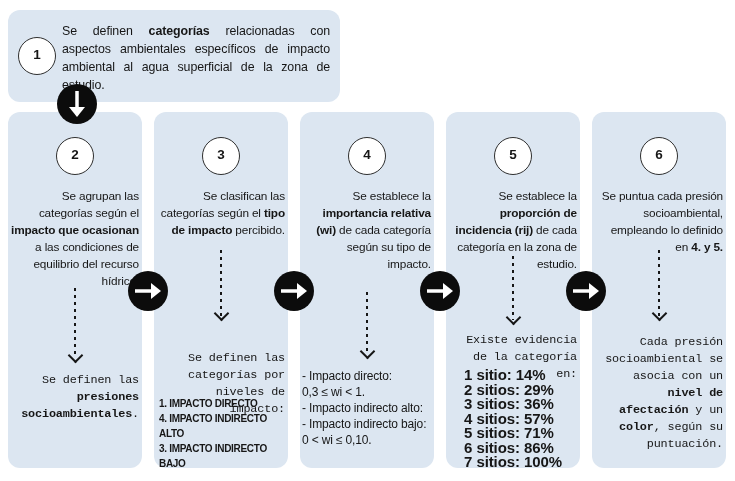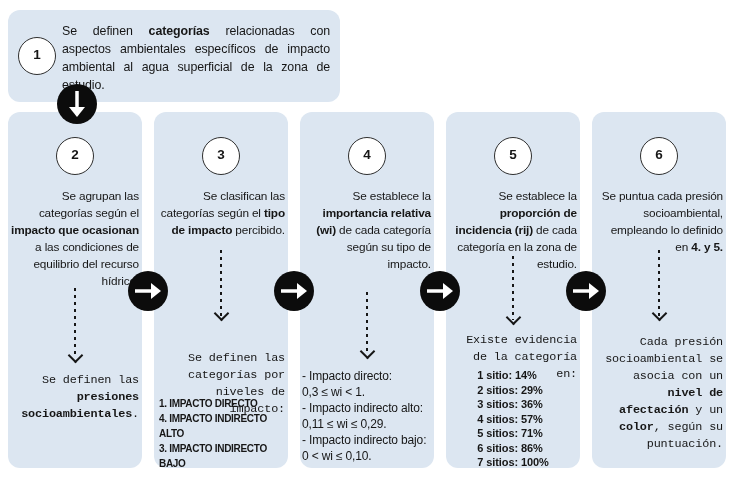--- a/index.html
+++ b/index.html
@@ -60,21 +60,21 @@
     position:absolute;left:5px;right:1px;text-align:left;
     font-size:10px;font-weight:700;line-height:15px;letter-spacing:-0.3px;
   }
   .weight-list{
     position:absolute;left:2px;right:2px;text-align:left;
     font-size:12px;line-height:16px;letter-spacing:-0.15px;
   }
   .evidence-wrap{position:absolute;left:0;right:0;text-align:center;}
   .evidence-list{
     display:inline-block;text-align:left;
-    font-size:11px;font-weight:700;line-height:14.5px;letter-spacing:-0.1px;
+    font-size:15px;font-weight:700;line-height:14.5px;letter-spacing:-0.1px;
   }
 </style>
 </head>
 <body>
 
 <div class="stage">
 
   <div class="intro-box">
     <div class="num-circle">1</div>
     <div class="intro-text"><span>Se definen </span><b>categorías</b><span> relacionadas con aspectos ambientales específicos de impacto ambiental al agua superficial de la zona de estudio.</span></div>
@@ -117,21 +117,20 @@
     <div class="num-circle">4</div>
     <div class="col-text top"><span>Se establece la </span><b>importancia relativa (wi)</b><span> de cada categoría según su tipo de impacto.</span></div>
     <div class="dashed-arrow" style="top:180px">
       <div class="dash-line" style="height:62px"></div>
       <div class="chevron"></div>
     </div>
     <div class="weight-list" style="top:256px">
         <div>- Impacto directo:</div>
         <div>0,3 ≤ wi &lt; 1.</div>
         <div>- Impacto indirecto alto:</div>
-        <div>0,11 ≤ wi ≤ 0,29.</div>
         <div>- Impacto indirecto bajo:</div>
         <div>0 &lt; wi ≤ 0,10.</div>
       </div>
   </div>
 
   <div class="col" style="left:446px">
     <div class="num-circle">5</div>
     <div class="col-text top"><span>Se establece la </span><b>proporción de incidencia (rij)</b><span> de cada categoría en la zona de estudio.</span></div>
     <div class="dashed-arrow" style="top:144px">
       <div class="dash-line" style="height:64px"></div>

